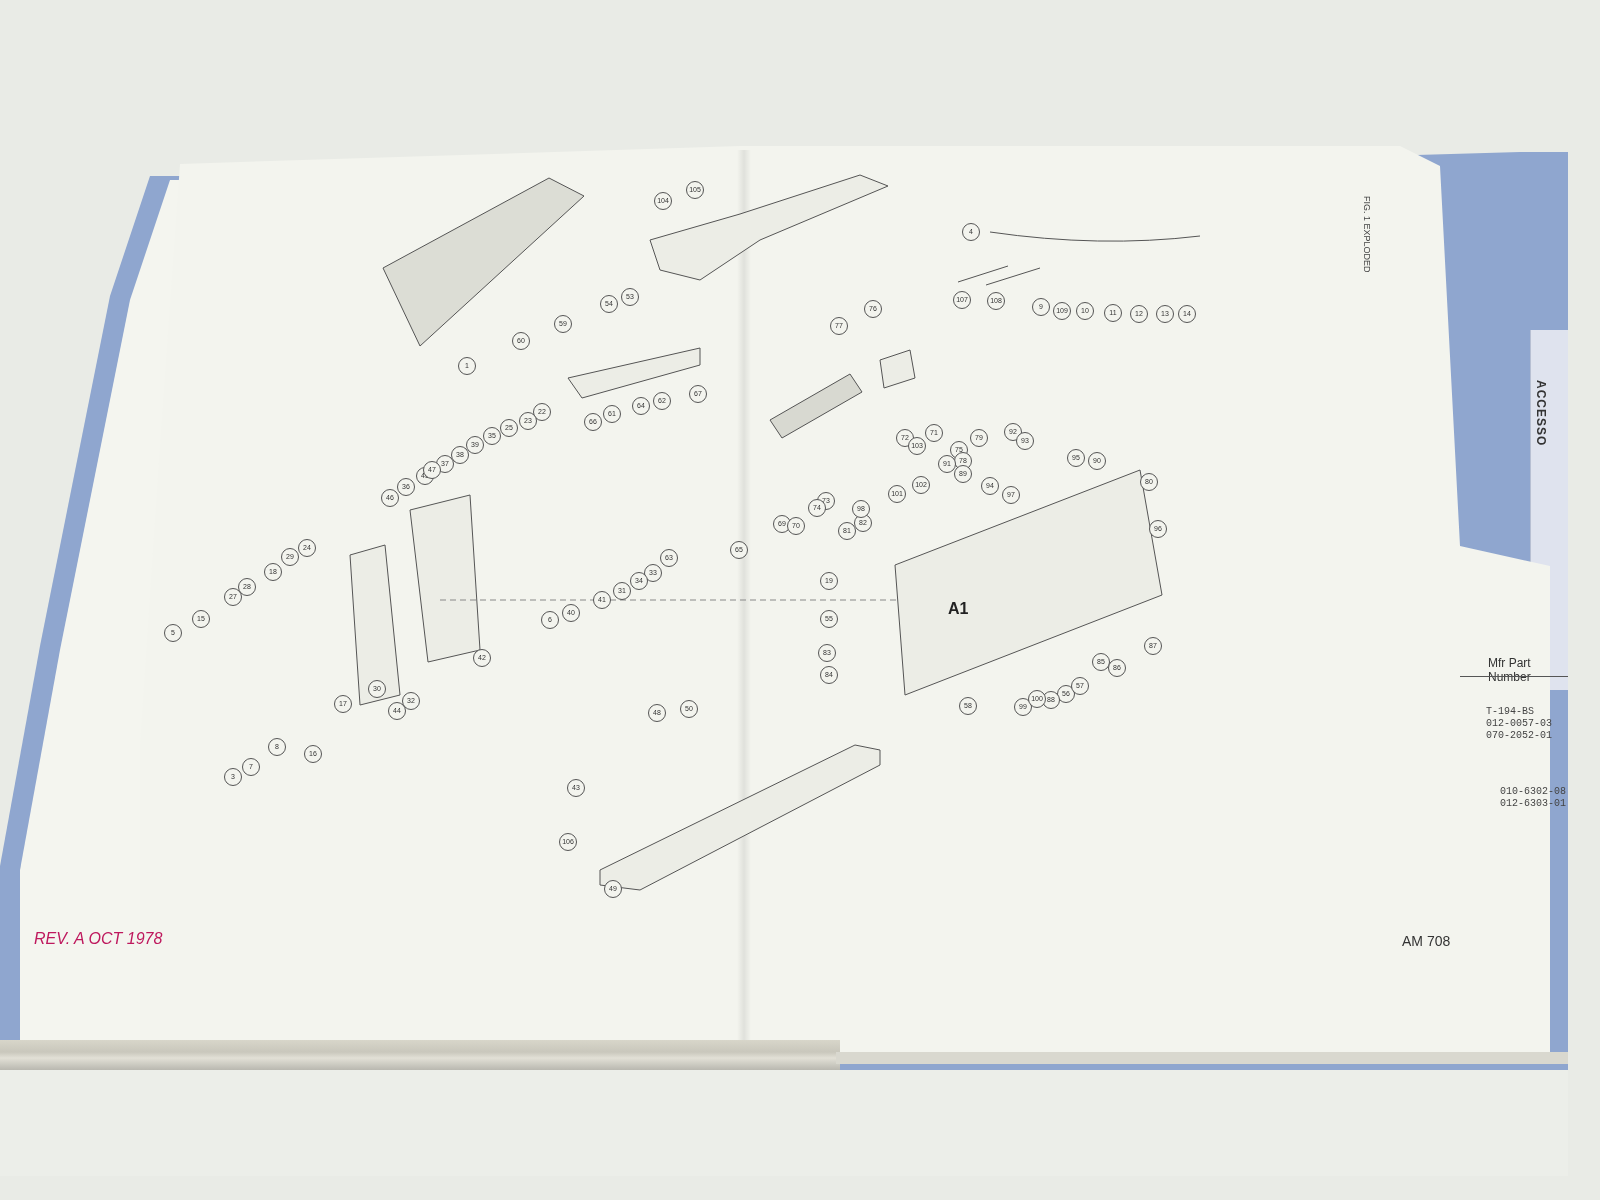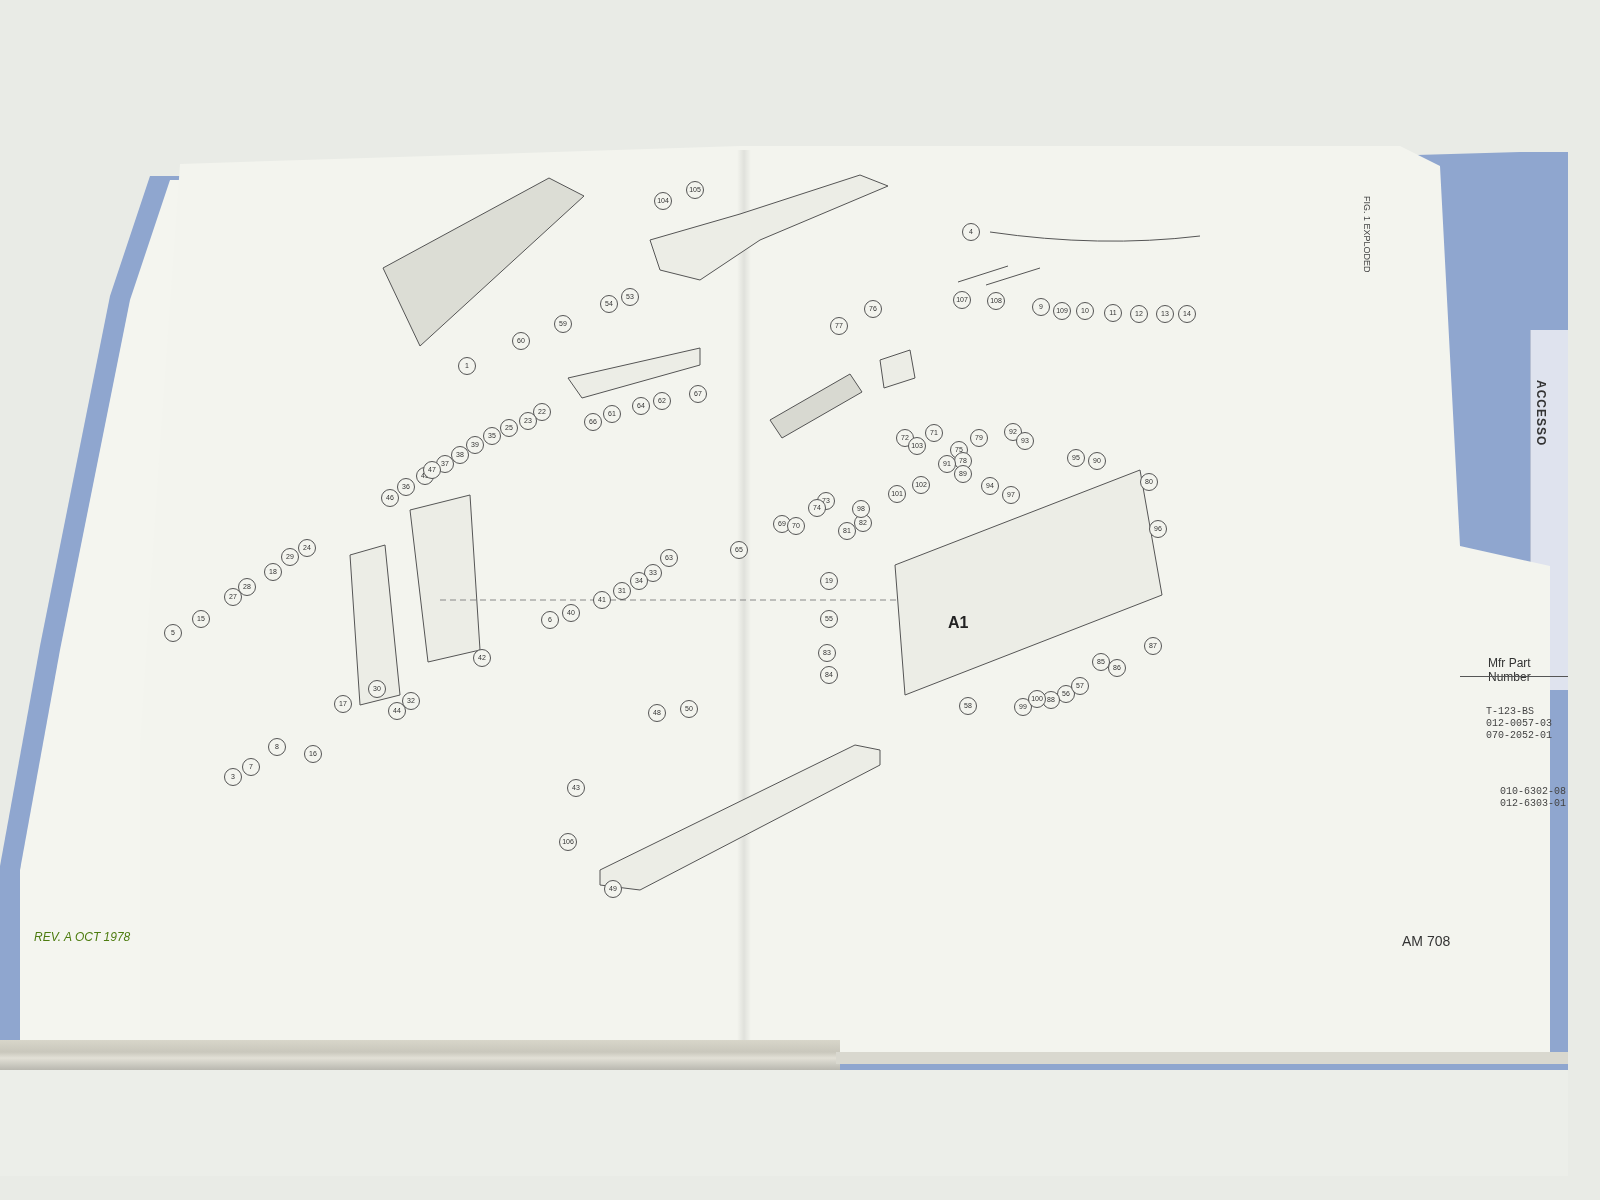--- a/index.html
+++ b/index.html
@@ -53,35 +53,35 @@
     position:absolute; left:737px; top:150px; width:14px; height:900px;
     background:linear-gradient(90deg, rgba(0,0,0,0), rgba(0,0,0,.08), rgba(0,0,0,0));
   }
   .bg-floor { position:absolute; left:0; top:1070px; width:1568px; height:106px; background:#eceee9; }
 
   .callout {
     position:absolute; width:16px; height:16px; border:1px solid #555; border-radius:50%;
     font-size:7px; line-height:16px; text-align:center; color:#333; background:#f3f4ee;
   }
   .footer-left {
-    position:absolute; left:34px; top:930px; font-size:12px; font-style:italic; color:#4d7c0f;
+    position:absolute; left:34px; top:930px; font-size:16px; font-style:italic; color:#be185d;
   }
   .footer-right {
     position:absolute; left:1402px; top:933px; font-size:14px; color:#333;
   }
   .fig-label {
     position:absolute; left:1372px; top:196px; transform:rotate(90deg);
     transform-origin:left top; font-size:9px; color:#444; white-space:nowrap;
   }
   .table-header {
     position:absolute; left:1488px; top:656px; font-size:12px; color:#333;
   }
   .table-rule { position:absolute; left:1460px; top:676px; width:108px; height:1px; background:#555; }
   .part-nums { position:absolute; font-family:"Liberation Mono", monospace; font-size:10px; color:#444; line-height:12px; }
-  .a1 { position:absolute; left:948px; top:614px; font-size:16px; font-weight:bold; color:#222; }
+  .a1 { position:absolute; left:948px; top:600px; font-size:16px; font-weight:bold; color:#222; }
 </style>
 </head>
 <body>
 
 <div class="scene">
   <div class="cover-left"></div>
   <div class="cover-right"></div>
   <div class="tab"></div>
   <div class="tab-text">ACCESSO</div>
   <div class="page-left"></div>
@@ -222,21 +222,21 @@
       <div class="callout" style="left: 1178px; top: 305px;">14</div>
       <div class="callout" style="left: 820px; top: 572px;">19</div>
       <div class="callout" style="left: 541px; top: 611px;">6</div>
     </div>
 
   <div class="fig-label">FIG. 1 EXPLODED</div>
 
   <div class="table-header">Mfr Part Number</div>
   <div class="table-rule"></div>
   <div class="part-nums" style="left:1486px;top:706px">
-    <div>T-123-BS</div>
+    <div>T-194-BS</div>
     <div>012-0057-03</div>
     <div>070-2052-01</div>
   </div>
   <div class="part-nums" style="left:1500px;top:786px">
     <div>010-6302-08</div>
     <div>012-6303-01</div>
   </div>
 
   <div class="footer-left">REV. A OCT 1978</div>
   <div class="footer-right">AM 708</div>

